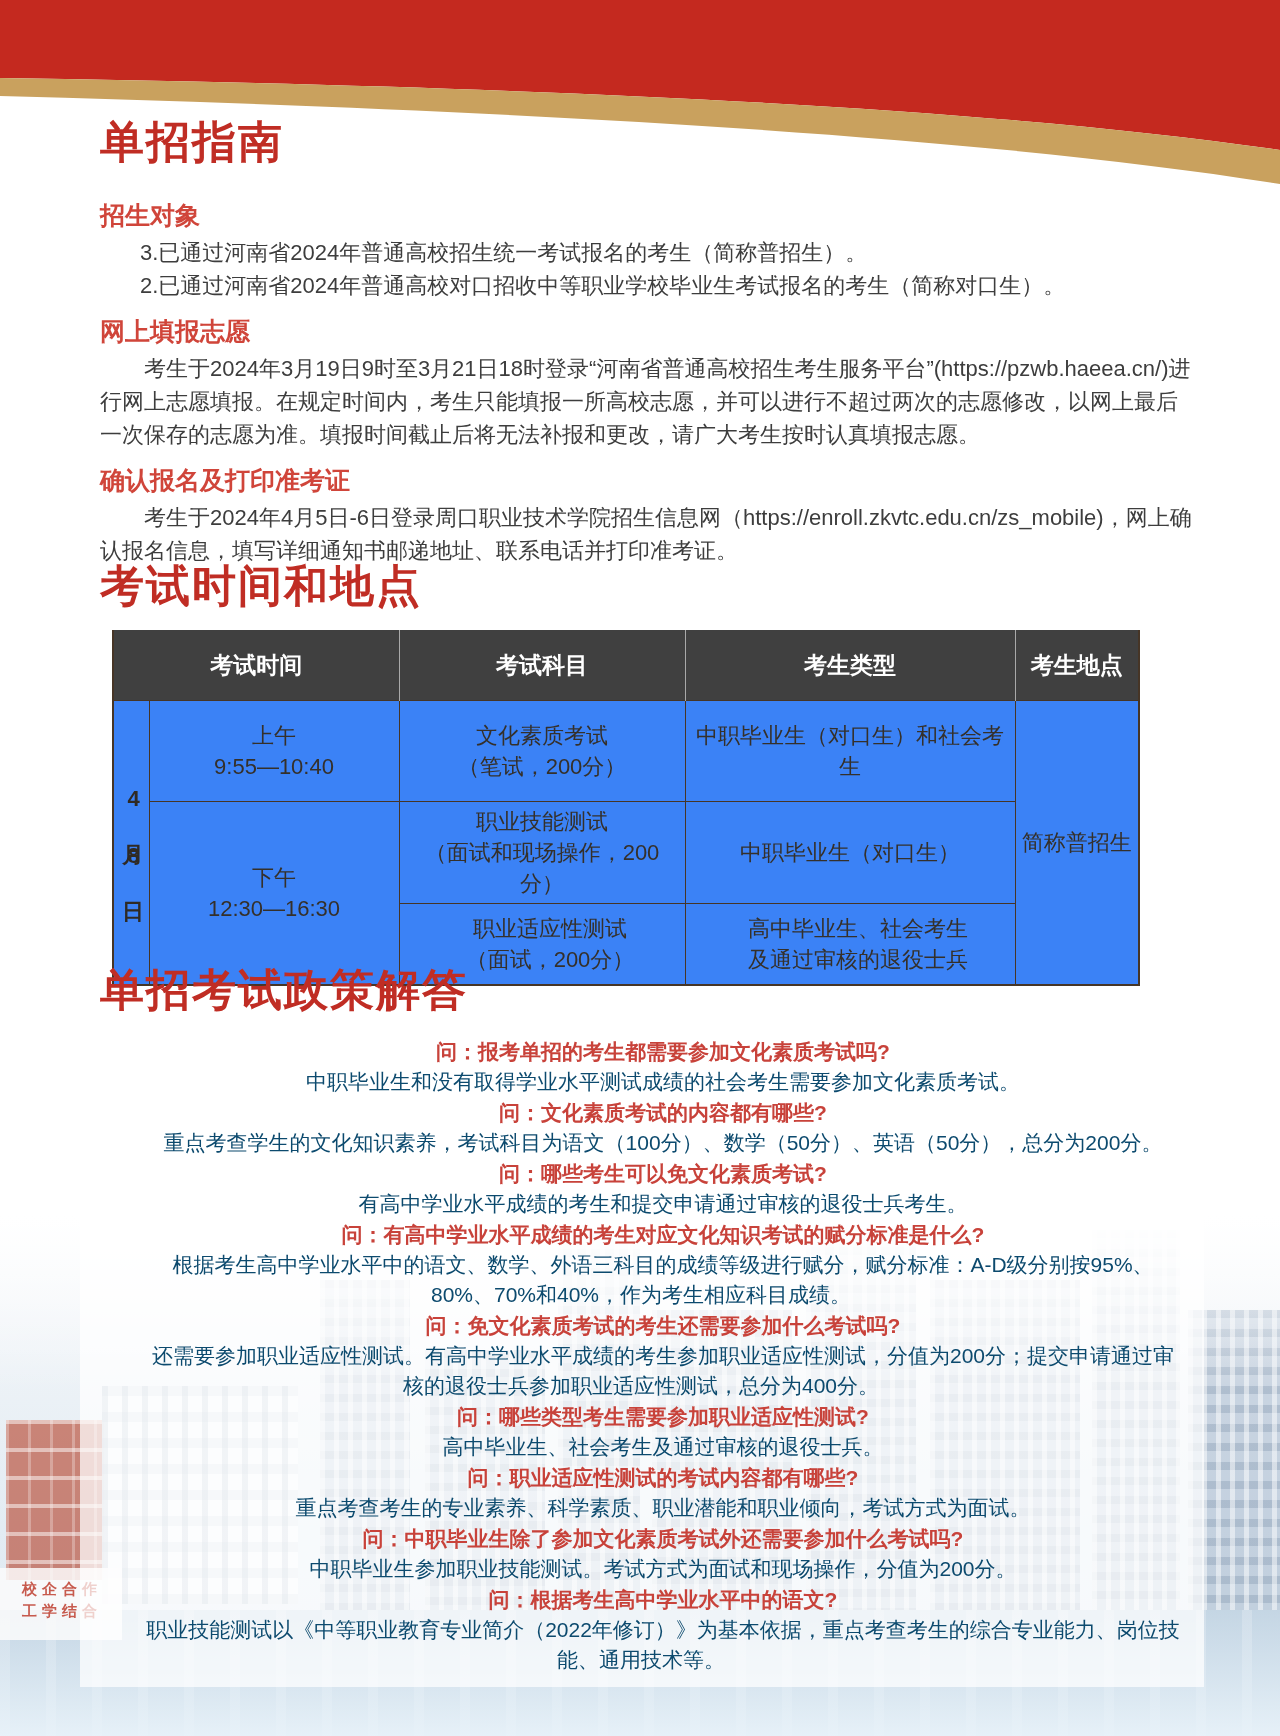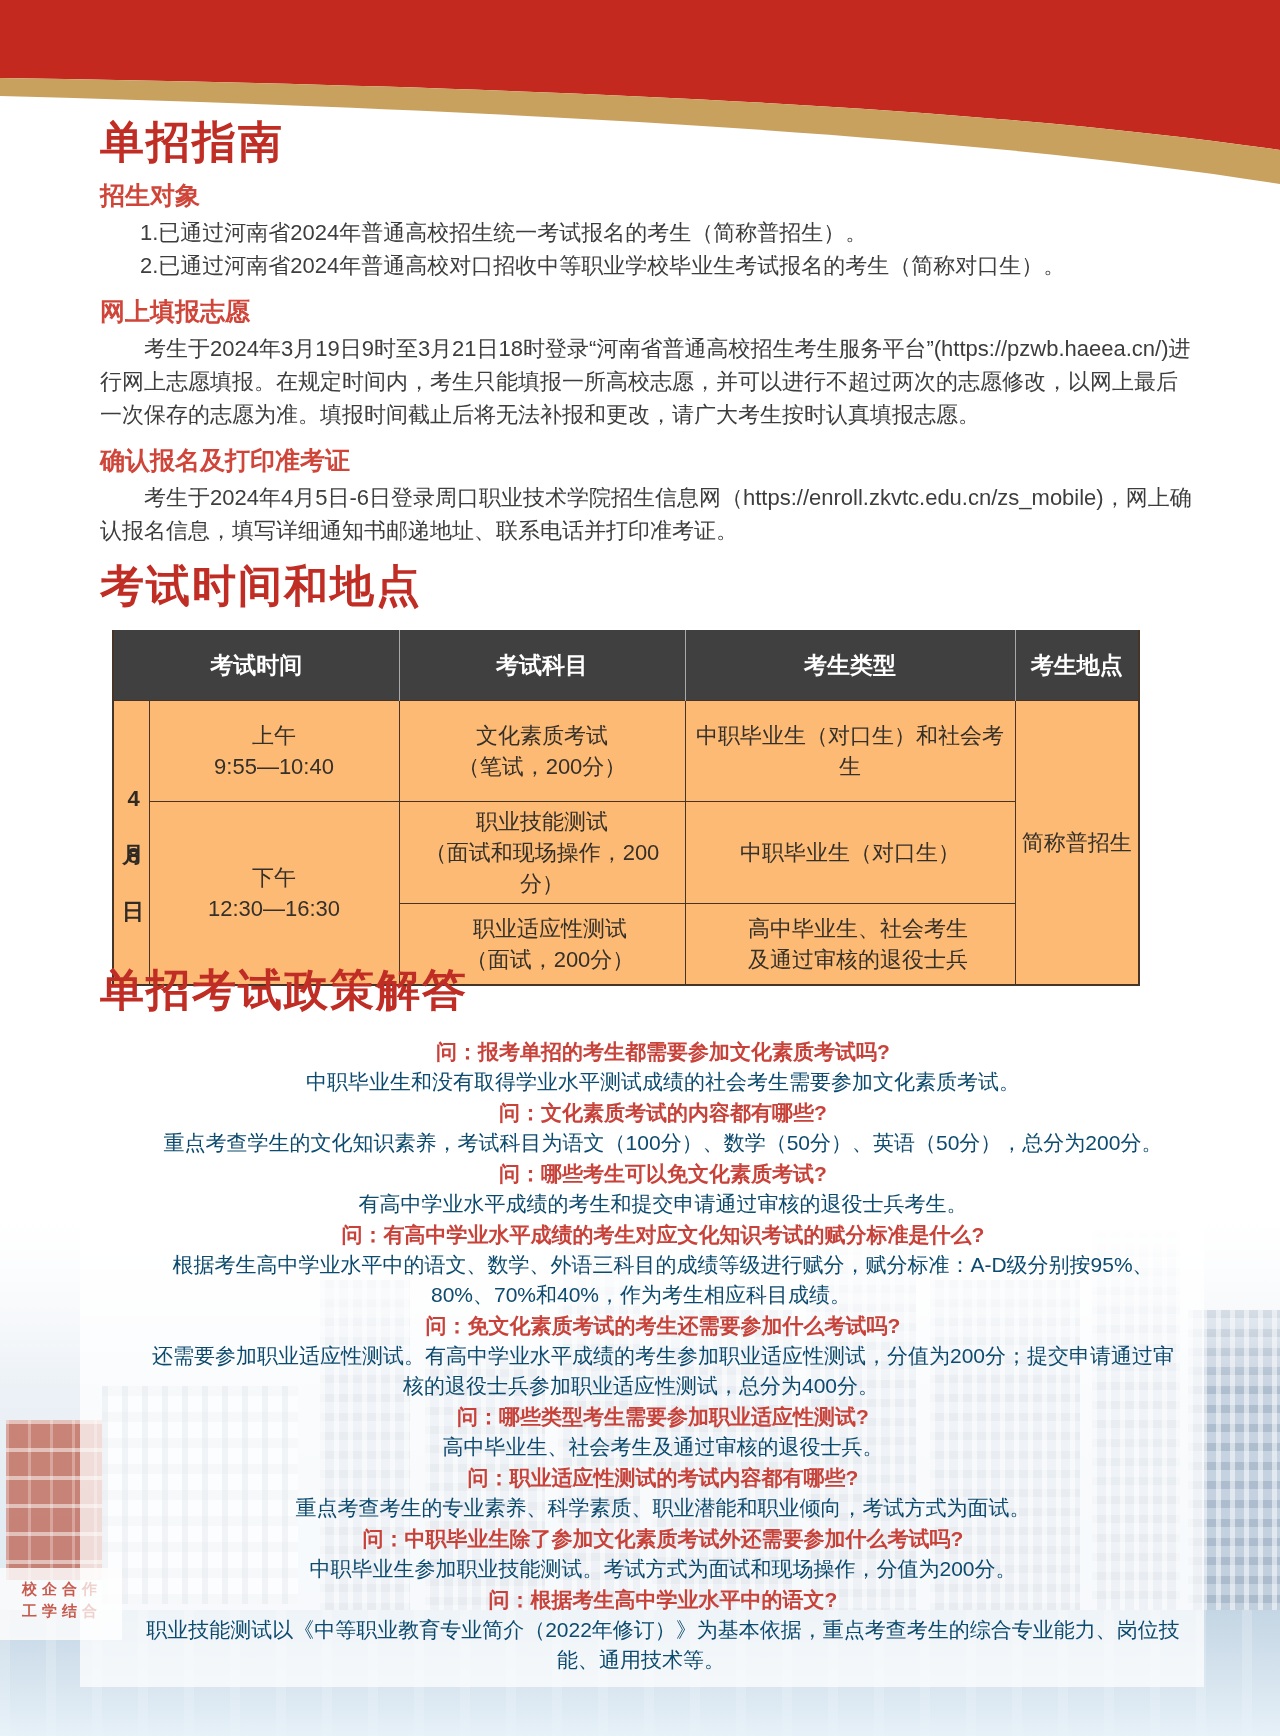--- a/index.html
+++ b/index.html
@@ -43,35 +43,35 @@
        padding:10px 0 0 22px;box-sizing:border-box;}
   .wall-text div{font-size:15px;line-height:22px;color:rgba(193,72,58,.9);letter-spacing:5px;font-weight:700;}
 
   
   .sec-title{position:absolute;left:100px;margin:0;font-size:44px;line-height:48px;font-weight:800;
        color:#c02d24;letter-spacing:2px;z-index:2;}
   .title-guide{top:118px;}
   .title-schedule{top:562px;}
   .title-qa{top:966px;}
 
-  .sec1{position:absolute;left:100px;top:180px;width:1092px;z-index:2;}
+  .sec1{position:absolute;left:100px;top:200px;width:1092px;z-index:2;}
   .sec1 h3{margin:14px 0 6px 0;font-size:25px;line-height:30px;font-weight:700;color:#d0453a;}
   .sec1 h3:first-child{margin-top:0;}
   .sec1 p{margin:0;font-size:22px;line-height:33px;color:#3d3d3d;}
   .sec1 .item{text-indent:40px;}
   .sec1 .para{text-indent:44px;}
 
   
   .sched-wrap{position:absolute;left:112px;top:630px;z-index:2;}
   table.sched{border-collapse:collapse;table-layout:fixed;width:1026px;
        border:2px solid #463526;border-top:none;}
   table.sched th{background:#404040;color:#ffffff;font-size:23px;font-weight:700;height:68px;
        border:none;border-right:1px solid rgba(255,255,255,.55);}
   table.sched th:last-child{border-right:none;}
-  table.sched td{background:#fdba74;border:1px solid #463526;text-align:center;vertical-align:middle;
+  table.sched td{background:#3b82f6;border:1px solid #463526;text-align:center;vertical-align:middle;
        color:#35302a;font-size:22px;line-height:31px;padding:4px;}
   tr.r1 td{height:92px;} tr.r2 td{height:86px;} tr.r3 td{height:72px;padding-left:20px;}
   .vtext{writing-mode:vertical-rl;text-orientation:upright;letter-spacing:16px;margin:0 auto;
        font-weight:700;font-size:22px;color:#2f2a24;}
 
   
   .qa{position:absolute;left:80px;top:1034px;width:1124px;box-sizing:border-box;padding:2px 22px 12px 20px;
        background:rgba(255,255,255,.72);z-index:2;text-align:center;}
   .qa p{margin:0;text-indent:44px;font-size:21px;line-height:30px;}
   .qa .q{color:#c8423a;font-weight:600;margin-top:1px;}
@@ -107,21 +107,21 @@
           <div>校企合作</div>
           <div>工学结合</div>
         </div>
       </div>
     </div>
   </div>
 
   <h1 class="sec-title title-guide">单招指南</h1>
   <div class="sec1">
     <h3>招生对象</h3>
-    <p class="item">1.已通过河南省2024年普通高校招生统一考试报名的考生（简称普招生）。</p>
+    <p class="item">3.已通过河南省2024年普通高校招生统一考试报名的考生（简称普招生）。</p>
     <p class="item">2.已通过河南省2024年普通高校对口招收中等职业学校毕业生考试报名的考生（简称对口生）。</p>
     <h3>网上填报志愿</h3>
     <p class="para">考生于2024年3月19日9时至3月21日18时登录“河南省普通高校招生考生服务平台”(https://pzwb.haeea.cn/)进行网上志愿填报。在规定时间内，考生只能填报一所高校志愿，并可以进行不超过两次的志愿修改，以网上最后一次保存的志愿为准。填报时间截止后将无法补报和更改，请广大考生按时认真填报志愿。</p>
     <h3>确认报名及打印准考证</h3>
     <p class="para">考生于2024年4月5日-6日登录周口职业技术学院招生信息网（https://enroll.zkvtc.edu.cn/zs_mobile)，网上确认报名信息，填写详细通知书邮递地址、联系电话并打印准考证。</p>
   </div>
 
   <h1 class="sec-title title-schedule">考试时间和地点</h1>
   <div class="sched-wrap">
     <table class="sched">

